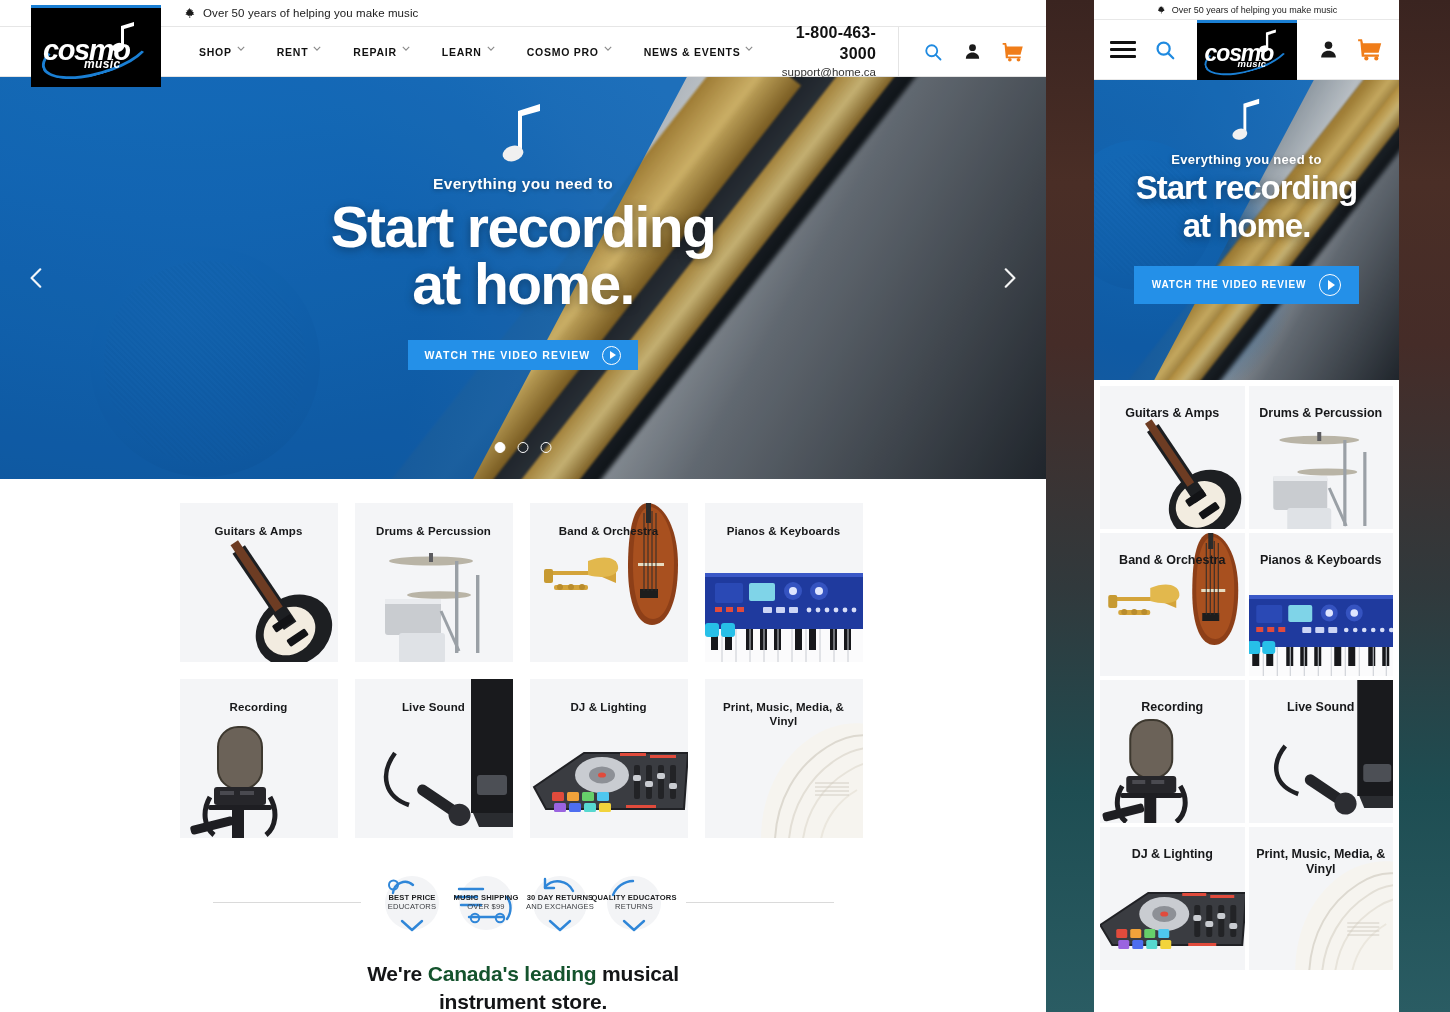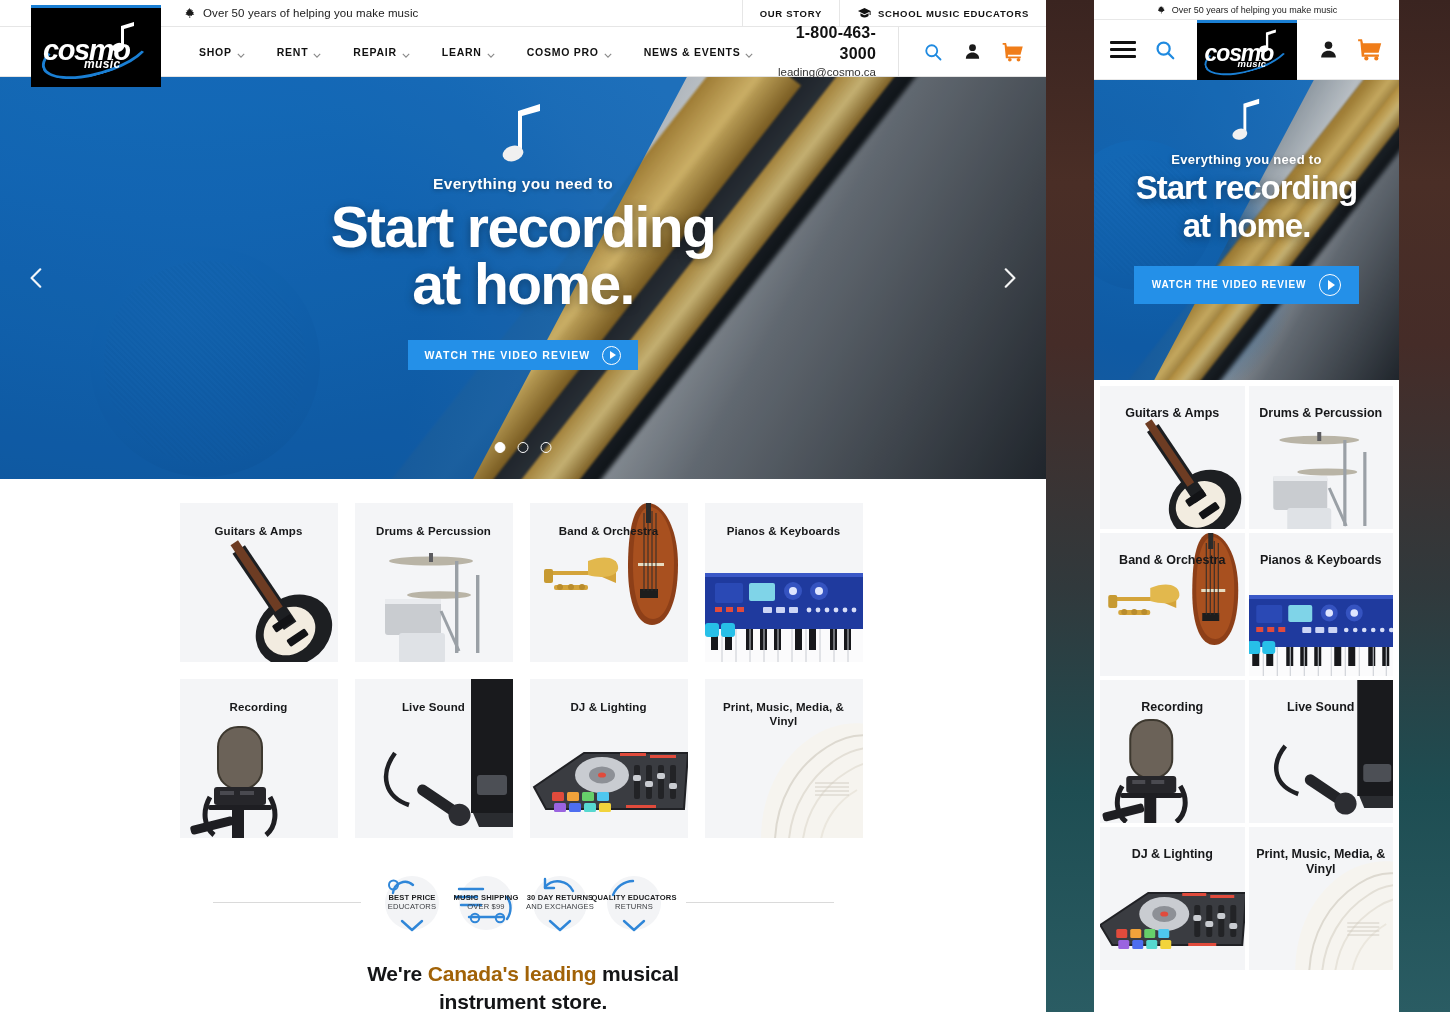--- a/index.html
+++ b/index.html
@@ -32,21 +32,21 @@
   }
   .cap-icon { width: 15px; height: 15px; fill: #111; }
 
   
   .main-nav {
     position: relative; height: 50px; background: #fff;
     border-bottom: 1px solid #e4e4e4; display: flex; align-items: center;
   }
   .nav-items { display: flex; align-items: center; margin-left: 183px; gap: 0; }
   .nav-item {
-    display: flex; align-items: flex-end; gap: 5px; padding: 0 16px;
+    display: flex; align-items: flex-start; gap: 5px; padding: 0 16px;
     font-size: 10.5px; font-weight: bold; letter-spacing: .75px;
     color: #111; text-transform: uppercase; cursor: pointer; white-space: nowrap;
   }
   .chev { width: 8px; height: 5px; fill: none; stroke: #8a8a8a; stroke-width: 1.4; }
   .nav-contact {
     margin-left: auto; text-align: right; padding-right: 22px; line-height: 1.3;
   }
   .nav-phone { font-size: 16px; font-weight: bold; color: #111; letter-spacing: .2px; }
   .nav-email { font-size: 11.5px; color: #333; }
   .nav-icons {
@@ -196,21 +196,21 @@
     position: relative; z-index: 3; text-align: center; line-height: 1.12;
   }
   .badge-t1 { font-size: 7.6px; font-weight: bold; color: #1b1c1e; letter-spacing: .15px; white-space: nowrap; }
   .badge-t2 { font-size: 7.6px; color: #3a3c40; letter-spacing: .15px; white-space: nowrap; }
 
   
   .closing {
     margin-top: 26px; text-align: center; font-size: 21px; font-weight: bold;
     color: #141517; line-height: 1.32; letter-spacing: -.2px;
   }
-  .closing .hl { color: #a16207; }
+  .closing .hl { color: #14532d; }
 
   
   #mobile {
     position: absolute; left: 1094px; top: 0; width: 305px; height: 1012px;
     background: #fff; overflow: hidden;
   }
   .m-util {
     height: 20px; background:#fff; border-bottom: 1px solid #e8e8e8;
     display: flex; align-items: center; justify-content: center; gap: 6px;
   }
@@ -274,32 +274,20 @@
 
 <div id="desktop">
 
   <div class="util-bar">
     <div class="util-tag">
       <svg class="maple" viewBox="0 0 24 24">
         <path d="M12 1.5l1.6 3.3 2.3-.8-.7 2.6 3.3-.6-1.6 2.6 3.6 1.2-2.2 1.4 2.5 2.6-4.6.9.5 1.9-3.6-.7.3 4.6h-1.6l.3-4.6-3.6.7.5-1.9-4.6-.9 2.5-2.6-2.2-1.4L8 8.6 6.4 6l3.3.6-.7-2.6 2.3.8z"></path>
       </svg>
       <span class="util-tag-text">Over 50 years of helping you make music</span>
     </div>
-    <div class="util-right">
-      <div class="util-link">
-        <span>OUR STORY</span>
-      </div>
-      <div class="util-link">
-        <svg class="cap-icon" viewBox="0 0 24 24">
-          <path d="M12 3L1.5 8 12 13l8.2-3.9v5.1h1.6V8L12 3z"></path>
-          <path d="M5.5 11.4v3.9c0 1.6 2.9 2.9 6.5 2.9s6.5-1.3 6.5-2.9v-3.9L12 14.6 5.5 11.4z"></path>
-        </svg>
-        <span>SCHOOL MUSIC EDUCATORS</span>
-      </div>
-    </div>
   </div>
 
   <div class="main-nav">
     <div class="nav-items">
       <div class="nav-item">
         <span>SHOP</span>
         <svg class="chev" viewBox="0 0 10 6">
             <path d="M1 1l4 4 4-4"></path>
           </svg>
       </div>
@@ -330,21 +318,21 @@
       <div class="nav-item">
         <span>NEWS &amp; EVENTS</span>
         <svg class="chev" viewBox="0 0 10 6">
             <path d="M1 1l4 4 4-4"></path>
           </svg>
       </div>
     </div>
 
     <div class="nav-contact">
       <div class="nav-phone">1-800-463-3000</div>
-      <div class="nav-email">leading@cosmo.ca</div>
+      <div class="nav-email">support@home.ca</div>
     </div>
 
     <div class="nav-icons">
       <svg class="ic" width="20" height="20" viewBox="0 0 24 24" fill="none" stroke="#1f8ae0" stroke-width="2.2">
         <circle cx="10.5" cy="10.5" r="6.6"></circle>
           <path d="M15.4 15.4L21 21" stroke-linecap="round"></path>
       </svg>
       <svg class="ic" width="19" height="19" viewBox="0 0 24 24" fill="#1a1a1a">
         <circle cx="12" cy="7.2" r="4.3"></circle>
         <path d="M3.6 21c0-4.6 3.8-7.6 8.4-7.6S20.4 16.4 20.4 21z"></path>

